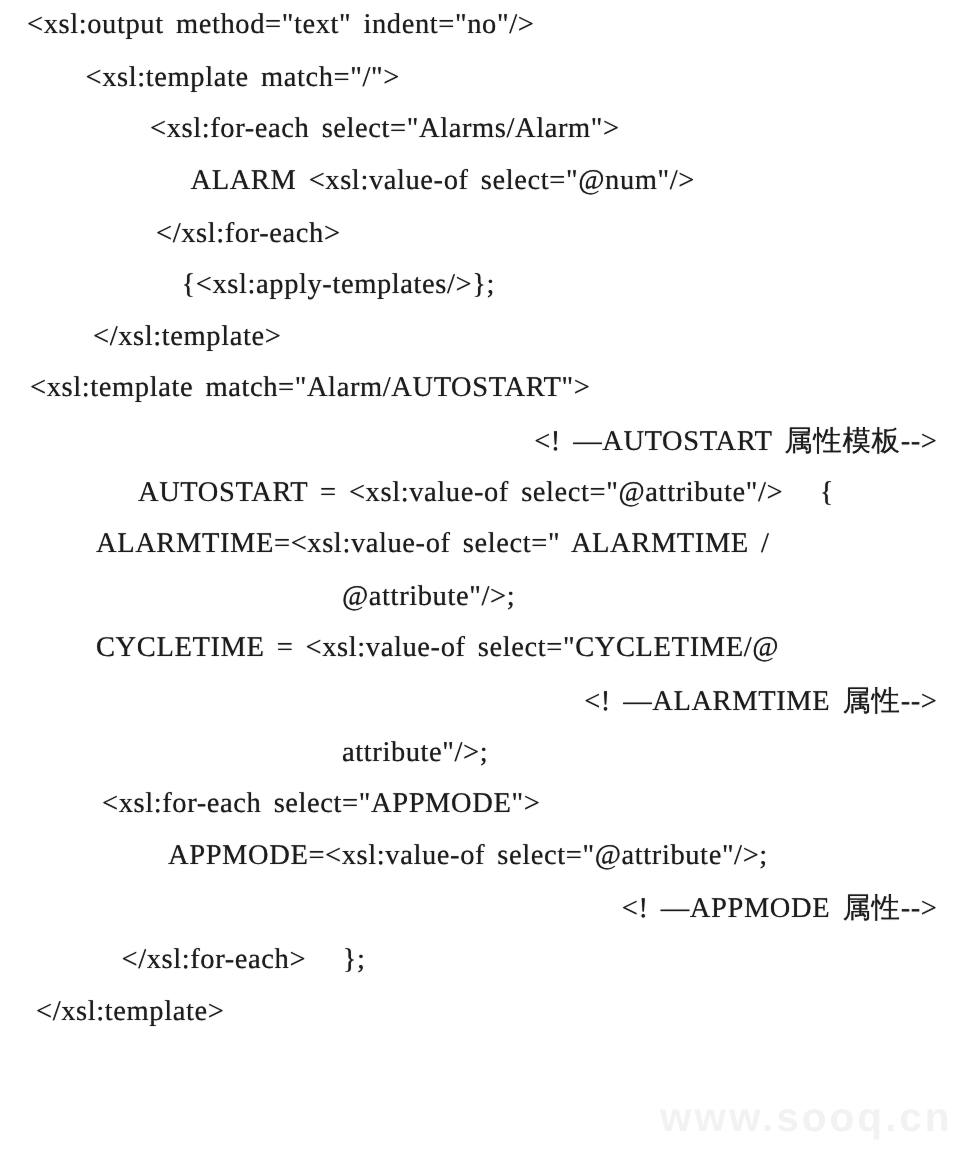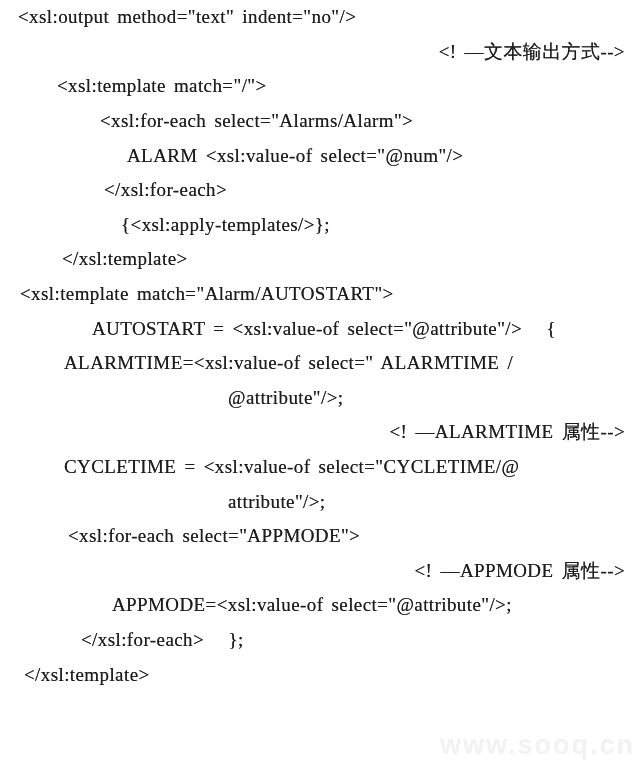--- a/index.html
+++ b/index.html
@@ -45,34 +45,34 @@
     letter-spacing: 2px;
     color: #f2f2f2;
     user-select: none;
   }
 </style>
 </head>
 <body>
 
 <main class="page">
   <div class="line" style="margin-left:18px">&lt;xsl:output method="text" indent="no"/&gt;</div>
-  <div class="line right">&lt;! —文本输出方式--&gt;</div>
   <div class="line" style="margin-left:57px">&lt;xsl:template match="/"&gt;</div>
   <div class="line" style="margin-left:100px">&lt;xsl:for-each select="Alarms/Alarm"&gt;</div>
   <div class="line" style="margin-left:127px">ALARM &lt;xsl:value-of select="@num"/&gt;</div>
   <div class="line" style="margin-left:104px">&lt;/xsl:for-each&gt;</div>
   <div class="line" style="margin-left:121px">{&lt;xsl:apply-templates/&gt;};</div>
   <div class="line" style="margin-left:62px">&lt;/xsl:template&gt;</div>
   <div class="line" style="margin-left:20px">&lt;xsl:template match="Alarm/AUTOSTART"&gt;</div>
+  <div class="line right">&lt;! —AUTOSTART 属性模板--&gt;</div>
   <div class="line" style="margin-left:92px">AUTOSTART = &lt;xsl:value-of select="@attribute"/&gt;   {</div>
   <div class="line" style="margin-left:64px">ALARMTIME=&lt;xsl:value-of select=" ALARMTIME /</div>
   <div class="line" style="margin-left:228px">@attribute"/&gt;;</div>
+  <div class="line" style="margin-left:64px">CYCLETIME = &lt;xsl:value-of select="CYCLETIME/@</div>
   <div class="line right">&lt;! —ALARMTIME 属性--&gt;</div>
-  <div class="line" style="margin-left:64px">CYCLETIME = &lt;xsl:value-of select="CYCLETIME/@</div>
   <div class="line" style="margin-left:228px">attribute"/&gt;;</div>
   <div class="line" style="margin-left:68px">&lt;xsl:for-each select="APPMODE"&gt;</div>
+  <div class="line" style="margin-left:112px">APPMODE=&lt;xsl:value-of select="@attribute"/&gt;;</div>
   <div class="line right">&lt;! —APPMODE 属性--&gt;</div>
-  <div class="line" style="margin-left:112px">APPMODE=&lt;xsl:value-of select="@attribute"/&gt;;</div>
   <div class="line" style="margin-left:81px">&lt;/xsl:for-each&gt;   };</div>
   <div class="line" style="margin-left:24px">&lt;/xsl:template&gt;</div>
 
   <div class="watermark">www.sooq.cn</div>
 </main>
 
 </body></html>

